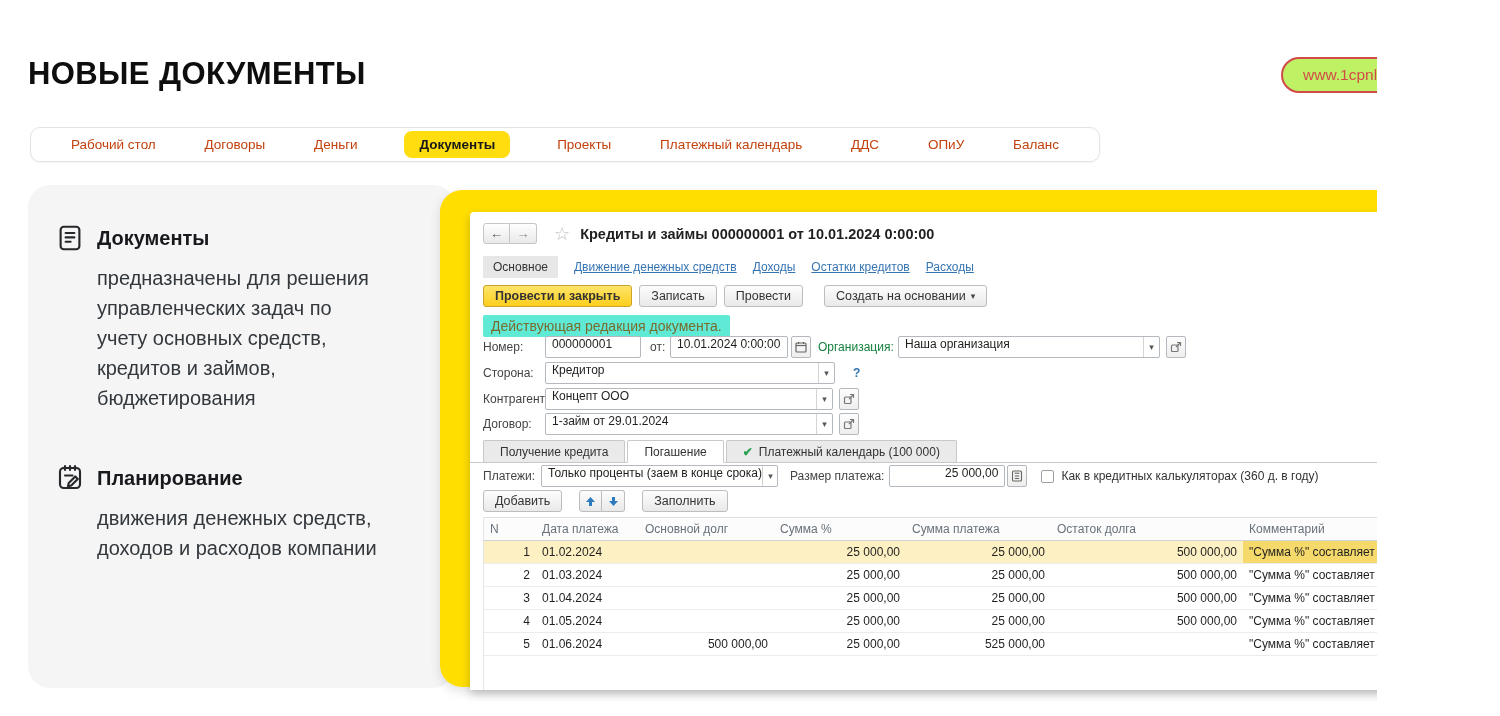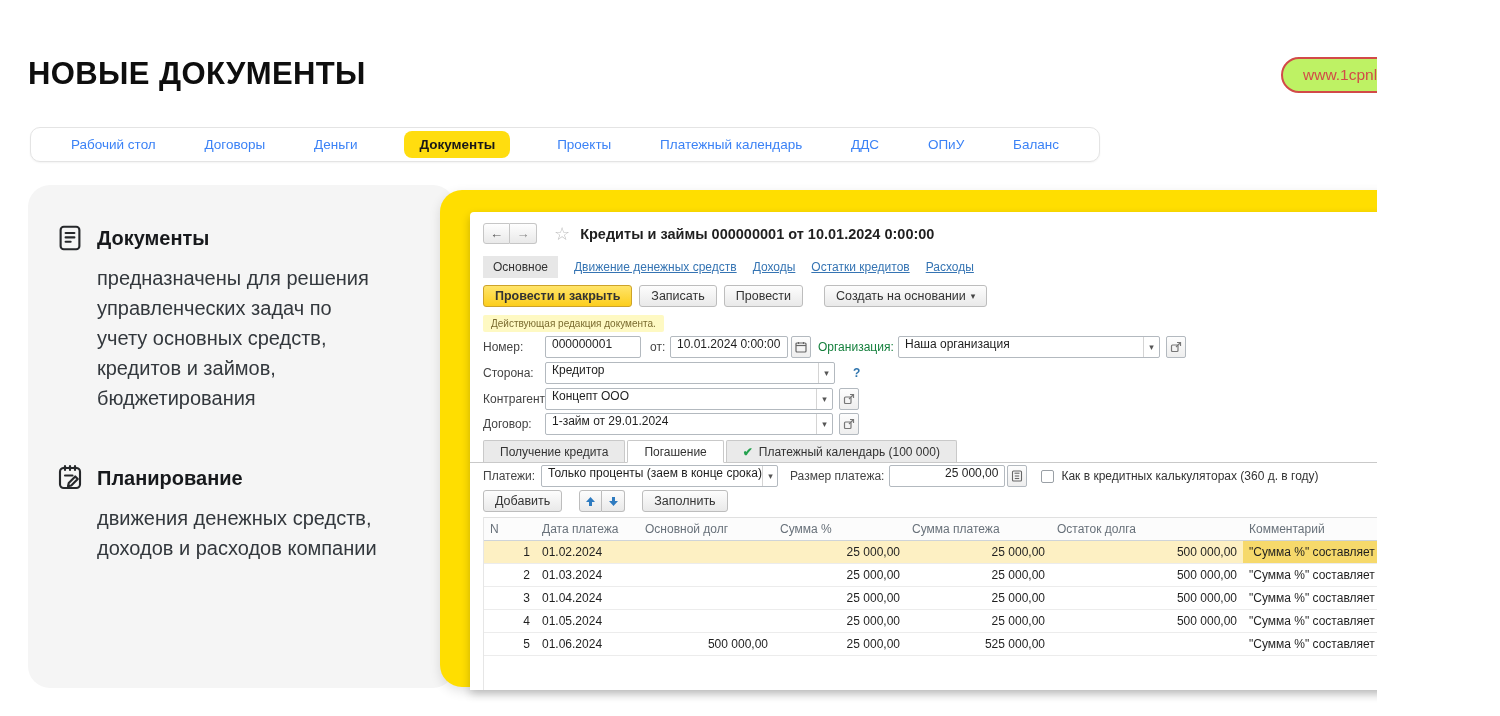--- a/index.html
+++ b/index.html
@@ -10,21 +10,21 @@
   
   .page-title{position:absolute;left:28px;top:56px;margin:0;font-size:31px;font-weight:800;
               letter-spacing:.4px;color:#0e0e0e;}
   .site-badge{position:absolute;left:1281px;top:57px;padding:7px 20px;border:2px solid #d24a48;
               border-radius:22px;color:#d24a48;font-size:15.5px;background:#bef264;cursor:pointer;}
 
   
   .main-nav{position:absolute;left:30px;top:127px;width:1070px;height:35px;background:#fff;
             border:1px solid #e4e4e4;border-radius:10px;display:flex;align-items:center;
             justify-content:space-between;padding:0 38px;box-shadow:0 1px 2px rgba(0,0,0,.05);}
-  .nav-item{font-size:13.5px;color:#3b82f6;cursor:pointer;white-space:nowrap;padding:6px 2px;}
+  .nav-item{font-size:13.5px;color:#c2410c;cursor:pointer;white-space:nowrap;padding:6px 2px;}
   .nav-item.active{background:#ffdd0f;border-radius:8px;padding:6px 15px;color:#181818;font-weight:700;}
 
   
   .info-panel{position:absolute;left:28px;top:185px;width:427px;height:503px;background:#f5f5f5;
               border-radius:22px;}
   .info-section{position:absolute;left:27px;width:380px;}
   .info-section.s1{top:38px;}
   .info-section.s2{top:278px;}
   .info-head{display:flex;align-items:center;gap:12px;}
   .info-icon{width:30px;height:30px;flex:0 0 30px;}
@@ -53,21 +53,21 @@
   .main-tab{background:#e7e7e7;padding:4px 10px;color:#333;cursor:pointer;}
   .win-link{color:#3574b3;text-decoration:underline;cursor:pointer;white-space:nowrap;}
 
   .win-toolbar{top:73px;left:13px;display:flex;gap:7px;align-items:center;}
   .btn{height:22px;padding:0 11px;border:1px solid #bdbdbd;border-radius:3px;
        background:linear-gradient(#fdfdfd,#e9e9e9);font-size:12.5px;color:#333;display:flex;
        align-items:center;gap:5px;cursor:pointer;white-space:nowrap;}
   .btn.primary{background:linear-gradient(#ffe46a,#fcce1d);border-color:#cda32a;font-weight:700;}
   .caret{font-size:9px;color:#444;}
 
-  .win-notice{top:103px;left:13px;background:#fef9c3;color:#7a6b2f;font-size:10px;
+  .win-notice{top:103px;left:13px;background:#5eead4;color:#7a6b2f;font-size:14px;
               padding:3px 8px;border-radius:2px;}
 
   .frow{height:22px;display:flex;align-items:center;}
   .flabel{position:absolute;left:13px;color:#444;}
   .inp{height:22px;border:1px solid #b3b9bf;border-radius:2px;background:#fff;display:flex;
        align-items:flex-start;padding:0 6px;color:#1e1e1e;white-space:nowrap;overflow:hidden;}
   .inp .val{flex:1;}
   .dd{width:16px;height:100%;margin-right:-6px;border-left:1px solid #d4d4d4;display:flex;
       align-items:center;justify-content:center;font-size:9px;color:#555;cursor:pointer;flex:0 0 16px;}
   .sq-btn{width:20px;height:22px;border:1px solid #b3b9bf;border-radius:2px;margin-left:3px;

